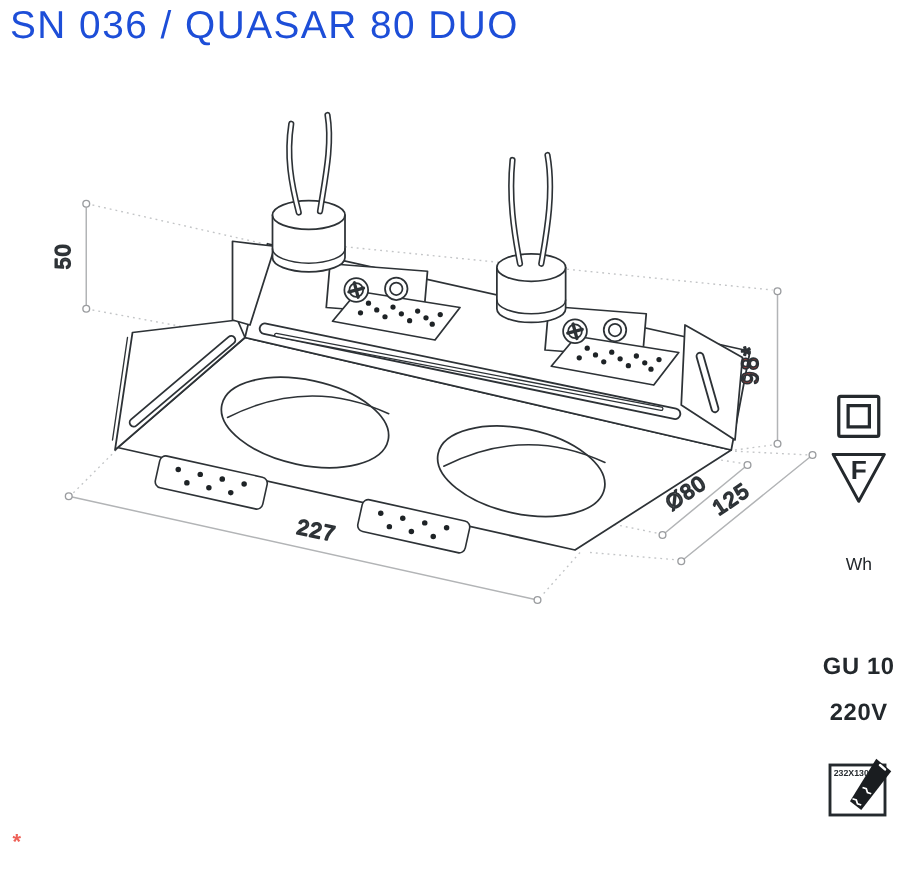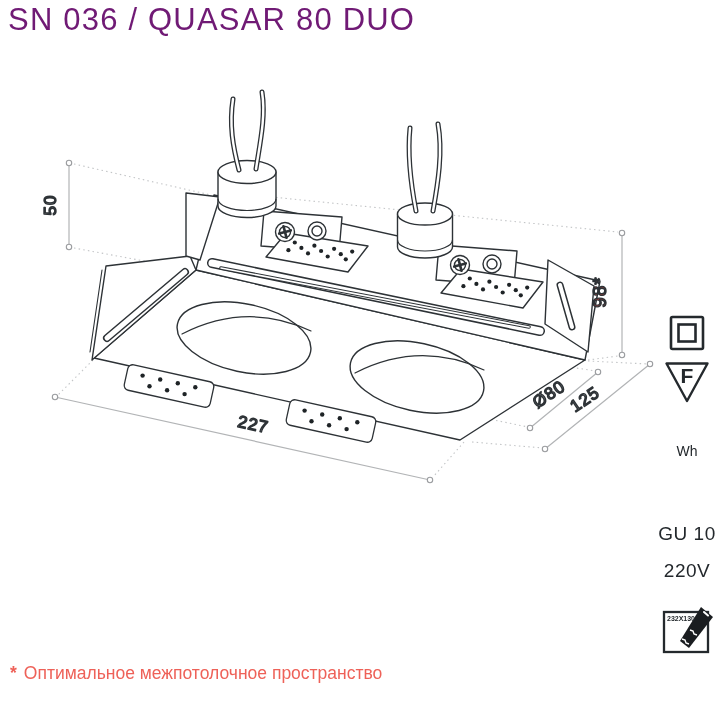--- a/index.html
+++ b/index.html
@@ -1,24 +1,24 @@
 <!DOCTYPE html>
 <html><head>
 <meta charset="utf-8">
 <style>
   html,body{margin:0;padding:0;background:#ffffff;}
   #page{position:relative;width:727px;height:711px;background:#ffffff;overflow:hidden;
         font-family:"Liberation Sans",sans-serif;}
   #title{position:absolute;left:8px;top:2px;font-size:31px;font-weight:400;
-         letter-spacing:1.2px;color:#701a75;margin:0;}
+         letter-spacing:1.2px;color:#1d4ed8;margin:0;}
   #drawing-svg{position:absolute;left:0;top:0;}
   .dim-label{font-family:"Liberation Sans",sans-serif;font-size:17px;fill:#97999c;letter-spacing:1px;}
   .dim-label-red{font-family:"Liberation Sans",sans-serif;font-size:19px;fill:#e2463c;letter-spacing:1px;}
   .spec{position:absolute;left:648px;width:78px;text-align:center;color:#23282c;}
-  .spec-bold{font-weight:400;font-size:19px;letter-spacing:.5px;text-align:center;}
+  .spec-bold{font-weight:700;font-size:19px;letter-spacing:.5px;text-align:center;}
   .spec-med{font-weight:500;font-size:14px;}
   .spec-two{font-weight:700;font-size:14.5px;line-height:16px;letter-spacing:.4px;}
   #eac{font-weight:900;font-size:34px;letter-spacing:-1px;transform:scaleY(1.12);transform-origin:top center;}
   #footnote{position:absolute;left:10px;top:663px;color:#ee6158;font-size:17.5px;line-height:20px;display:flex;}
   #footnote .marker{font-weight:700;margin-right:7px;}
 </style>
 </head>
 <body>
 
 <div id="page">
@@ -218,17 +218,17 @@
       <polyline points="31,24 34,25 35,28 38,29" fill="none" stroke="#ffffff" stroke-width="1.4"></polyline>
       <path d="M45,6 L49,9.5" stroke="#ffffff" stroke-width="2" stroke-linecap="round"></path>
       <text x="22" y="15" text-anchor="middle" font-size="7" font-weight="600" fill="#24292d" font-family="Liberation Sans, sans-serif">232X130</text>
     </svg>
   </div>
 
 
   <div id="footnote">
     <span class="marker">*</span>
     <span>
-      <span>Оптимальное межпотолочное пространство</span><br>
+      <br>
     </span>
   </div>
 
 </div>
 
 </body></html>

